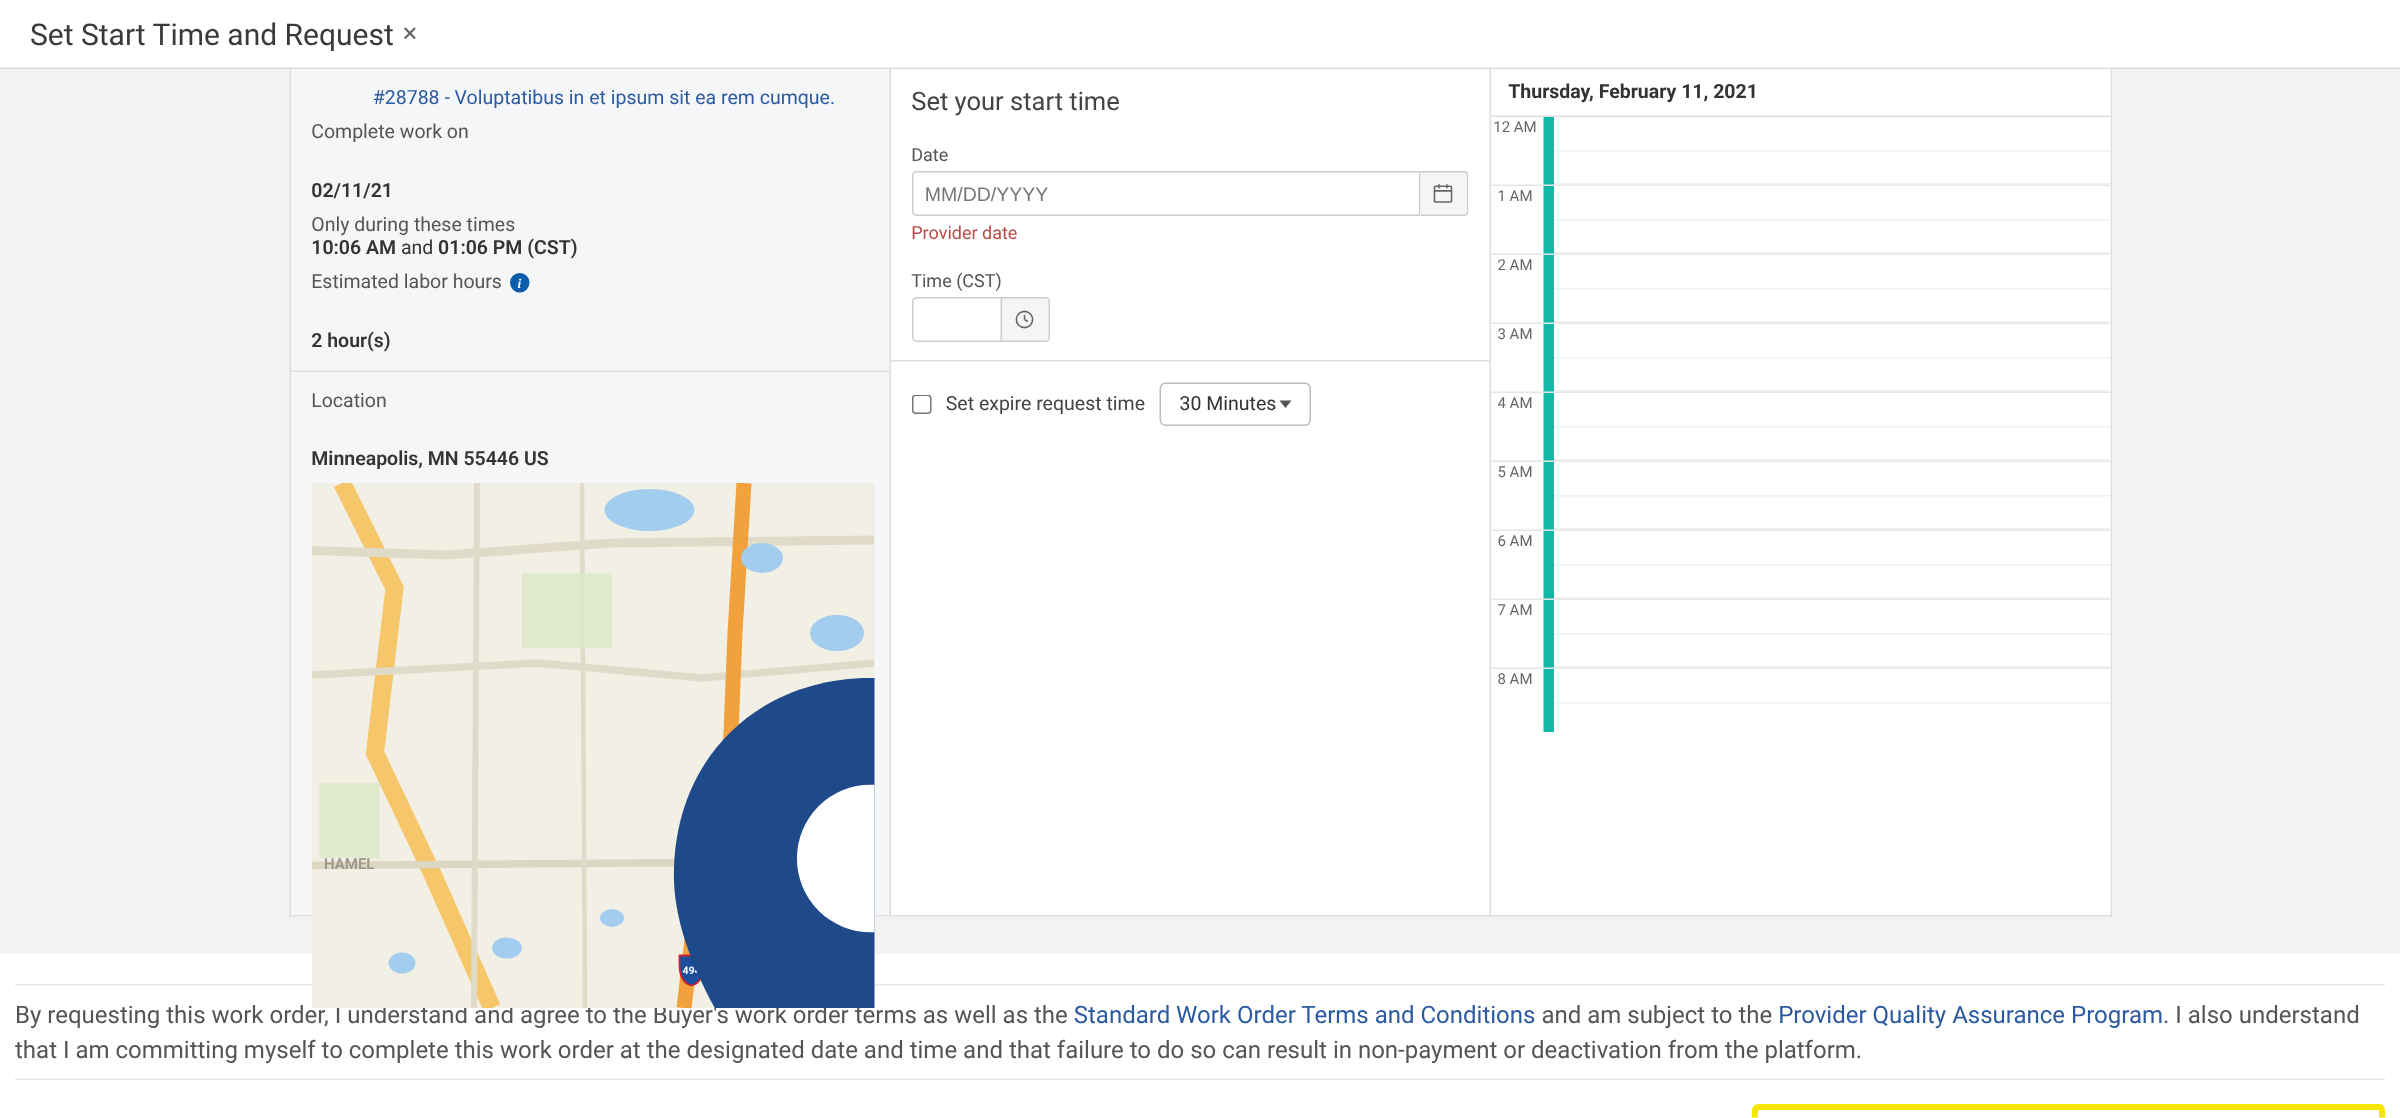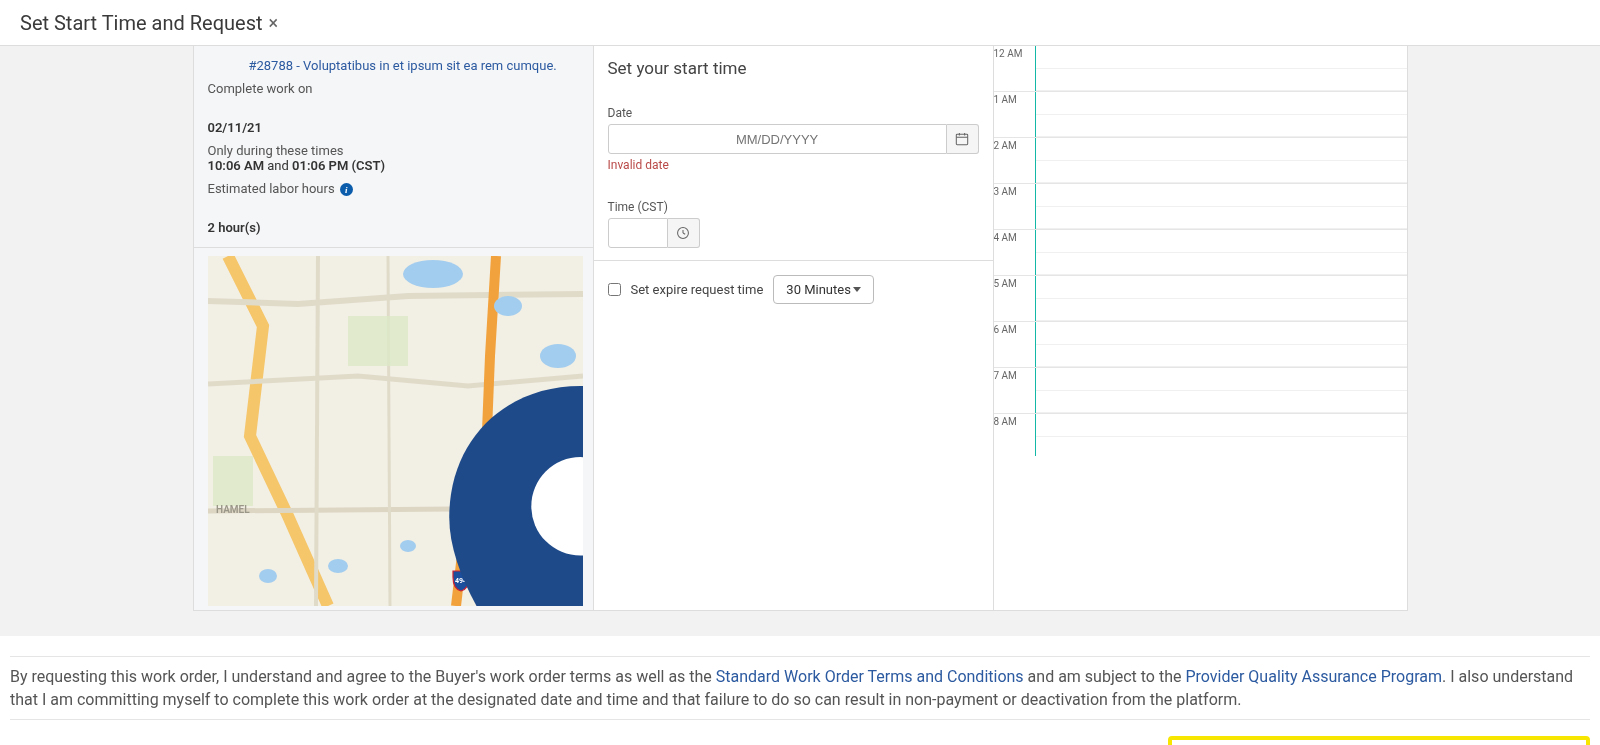--- a/index.html
+++ b/index.html
@@ -78,31 +78,30 @@
       background: #f2efe5;
       overflow: hidden;
     }
     .map-box svg { width: 100%; height: 100%; display: block; }
     .marker {
       position: absolute;
       left: 185px; top: 130px;
       width: 26px; height: 26px;
     }
     .mid-title { font-size: 17px; color: #444; font-weight: 400; }
-    .field-label { font-size: 12px; color: #555; margin-top: 28px; margin-bottom: 4px; display: block; }
+    .field-label { font-size: 12px; color: #555; margin-top: 18px; margin-bottom: 4px; display: block; }
     .input-group { display: flex; }
     .text-input {
       border: 1px solid #ccc;
       border-radius: 3px 0 0 3px;
       padding: 5px 8px;
       font-size: 13px;
       color: #777;
       background: #fff;
       height: 30px;
-      text-align: center;
     }
     .date-input { width: 340px; }
     .time-input { width: 60px; border-radius: 3px 0 0 3px; }
     .addon-btn {
       border: 1px solid #ccc;
       border-left: none;
       background: #f5f5f5;
       width: 32px;
       height: 30px;
       display: inline-flex;
@@ -152,24 +151,24 @@
     }
     .hour-row {
       display: flex;
       height: 46px;
       border-bottom: 1px solid #e5e5e5;
     }
     .hour-label {
       width: 42px;
       font-size: 10px;
       color: #666;
-      text-align: left;
+      text-align: center;
       padding-right: 2px;
       padding-top: 2px;
-      border-right: 1px solid #14b8a6;
+      border-right: 7px solid #14b8a6;
     }
     .hour-space { flex: 1; border-bottom: 1px solid #f0f0f0; position: relative; }
     .hour-space::before {
       content: "";
       position: absolute;
       left: 0; right: 0; top: 50%;
       border-top: 1px solid #f0f0f0;
     }
     .footer {
       padding: 12px 10px 4px 10px;
@@ -233,20 +232,24 @@
         <div class="label-text">Only during these times</div>
         <div>
           <span class="value-bold">10:06 AM</span><span> and </span><span class="value-bold">01:06 PM (CST)</span>
         </div>
         <div class="label-text">
           <span>Estimated labor hours </span><span class="info-icon">i</span>
         </div>
         <div class="value-bold">2 hour(s)</div>
       </div>
       <div class="divider"></div>
+      <div class="section-pad" style="padding-bottom:0">
+        <div class="label-text" style="margin-top:0">Location</div>
+        <div class="value-bold">Minneapolis, MN 55446 US</div>
+      </div>
       <div class="map-box">
         <svg viewBox="0 0 375 350">
           <rect width="375" height="350" fill="#f2efe5"></rect>
           <path d="M 20 0 L 55 70 L 42 180 L 80 260 L 120 350" stroke="#f5c66a" stroke-width="12" fill="none"></path>
           <path d="M 0 45 L 90 48 L 200 40 L 375 38" stroke="#e0dbc9" stroke-width="6" fill="none"></path>
           <path d="M 0 128 L 150 120 L 260 130 L 375 120" stroke="#e0dbc9" stroke-width="5" fill="none"></path>
           <path d="M 0 255 L 375 252" stroke="#dcd6c3" stroke-width="5" fill="none"></path>
           <path d="M 288 0 L 282 100 L 278 200 L 255 290 L 248 350" stroke="#f2a23c" stroke-width="10" fill="none"></path>
           <path d="M 110 0 L 108 350" stroke="#e0dbc9" stroke-width="4" fill="none"></path>
           <path d="M 180 0 L 182 350" stroke="#e0dbc9" stroke-width="3" fill="none"></path>
@@ -284,21 +287,21 @@
           <input class="text-input date-input" placeholder="MM/DD/YYYY" style="">
           <span class="addon-btn">
             <svg width="14" height="14" viewBox="0 0 16 16">
                 <rect x="1.5" y="2.5" width="13" height="12" rx="1" fill="none" stroke="#666" stroke-width="1.2"></rect>
                 <line x1="1.5" y1="6" x2="14.5" y2="6" stroke="#666" stroke-width="1.2"></line>
                 <line x1="5" y1="1" x2="5" y2="4" stroke="#666" stroke-width="1.2"></line>
                 <line x1="11" y1="1" x2="11" y2="4" stroke="#666" stroke-width="1.2"></line>
               </svg>
           </span>
         </div>
-        <div class="error-text">Invalid date</div>
+        <div class="error-text">Provider date</div>
         <label class="field-label">Time (CST)</label>
         <div class="input-group">
           <input class="text-input time-input" style="">
           <span class="addon-btn">
             <svg width="14" height="14" viewBox="0 0 16 16">
                 <circle cx="8" cy="8" r="6.2" fill="none" stroke="#666" stroke-width="1.2"></circle>
                 <line x1="8" y1="8" x2="8" y2="4.5" stroke="#666" stroke-width="1.2"></line>
                 <line x1="8" y1="8" x2="10.5" y2="9.5" stroke="#666" stroke-width="1.2"></line>
               </svg>
           </span>
@@ -308,20 +311,21 @@
         <input type="checkbox" style="">
         <span class="check-label">Set expire request time</span>
         <span class="dropdown-btn">
           <span>30 Minutes</span>
           <span class="caret-down"></span>
         </span>
       </div>
     </div>
 
     <div class="col-right">
+      <div class="day-header">Thursday, February 11, 2021</div>
       <div class="calendar-scroll" id="cal-scroll">
           <div class="hour-row">
             <div class="hour-label">12 AM</div>
             <div class="hour-space"></div>
           </div>
           <div class="hour-row">
             <div class="hour-label">1 AM</div>
             <div class="hour-space"></div>
           </div>
           <div class="hour-row">

